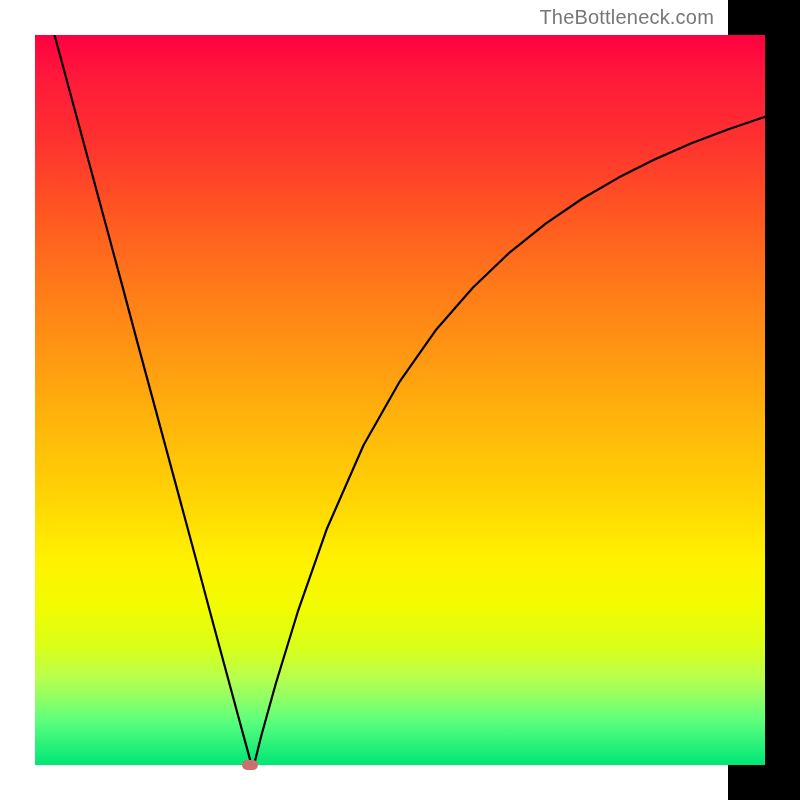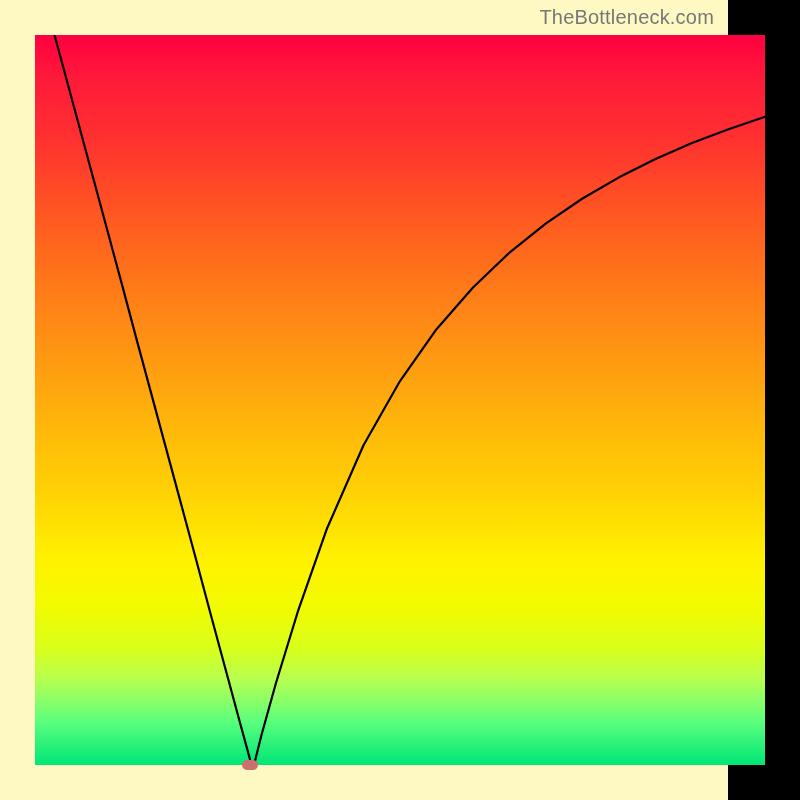--- a/index.html
+++ b/index.html
@@ -10,21 +10,21 @@
     background: #000;
     overflow: hidden;
     font-family: Arial, Helvetica, sans-serif;
   }
   .frame {
     position: absolute;
     left: 0;
     top: 0;
     width: 728px;
     height: 800px;
-    background: #fef9c3;
+    background: #ffffff;
   }
   .plot {
     position: absolute;
     left: 35px;
     top: 35px;
     width: 730px;
     height: 730px;
     background: linear-gradient(to bottom,
       #ff0040 0%,
       #ff1a3a 6%,

